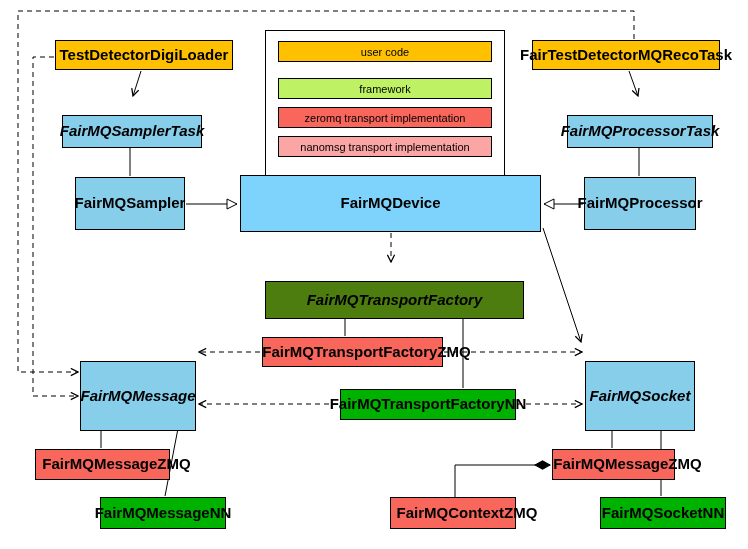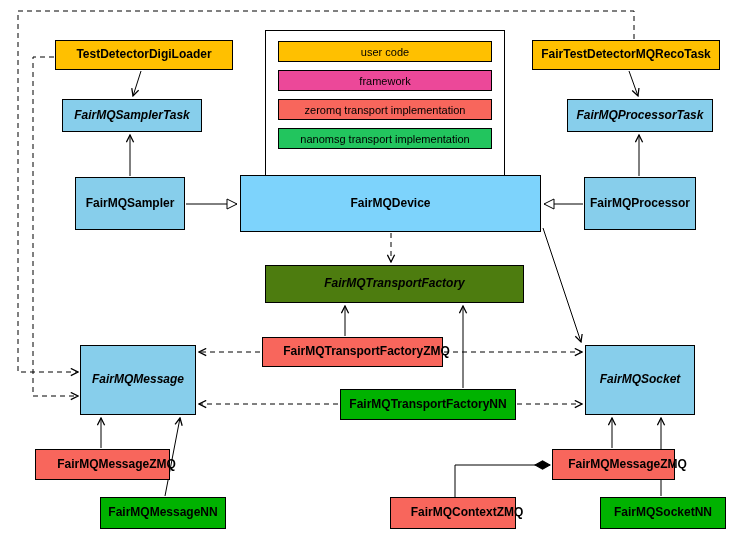--- a/index.html
+++ b/index.html
@@ -2,25 +2,25 @@
 <html><head>
 <meta charset="utf-8">
 <style>
   html,body{margin:0;padding:0;background:#ffffff;}
   body{font-family:"Liberation Sans", sans-serif;}
   .canvas{position:relative;width:748px;height:549px;background:#fff;overflow:hidden;}
   .node{
     position:absolute;
     display:flex;align-items:center;justify-content:center;
     border:1px solid #000;
-    font-size:12px;font-weight:bold;color:#000;
+    font-size:15px;font-weight:bold;color:#000;
     text-align:center;box-sizing:border-box;
     line-height:1.1;
   }
-  .abstract{font-style:italic;}
+  .abstract{font-style:italic;margin-top:16px;}
   .c-user{background:#FFC000;}
   .c-fw{background:#87CEEB;}
   .c-zmq{background:#F8665C;padding-left:28px;}
   .c-nn{background:#00B200;}
   .legend{
     position:absolute;left:265px;top:30px;width:240px;height:148px;
     background:#fff;border:1px solid #000;box-sizing:border-box;
     display:flex;flex-direction:column;gap:8px;padding:10px 12px;
   }
   .legend-item{
@@ -71,23 +71,23 @@
     <line class="edge dashed" x1="338" y1="404" x2="199" y2="404" marker-end="url(#vee)"></line>
     <line class="edge dashed" x1="517" y1="404" x2="582" y2="404" marker-end="url(#vee)"></line>
     <polyline class="edge dashed" points="634,39 634,11 18,11 18,372 78,372" marker-end="url(#vee)"></polyline>
     <polyline class="edge dashed" points="54,57 33,57 33,396 78,396" marker-end="url(#vee)"></polyline>
 
     <polyline class="edge" points="455,497 455,465 550,465" marker-end="url(#diamond)"></polyline>
   </svg>
 
   <div class="legend">
     <div class="legend-item" style="background-color: rgb(255, 192, 0);">user code</div>
-    <div class="legend-item" style="background-color: #ec4899;">framework</div>
+    <div class="legend-item" style="background-color: #bef264; margin-top: 8px;">framework</div>
     <div class="legend-item" style="background-color: rgb(248, 102, 92);">zeromq transport implementation</div>
-    <div class="legend-item" style="background-color: #22c55e;">nanomsg transport implementation</div>
+    <div class="legend-item" style="background-color: #fca5a5;">nanomsg transport implementation</div>
   </div>
 
   <div class="node c-user" style="left: 55px; top: 40px; width: 178px; height: 30px; background-color: rgb(255, 192, 0);">TestDetectorDigiLoader</div>
 
   <div class="node c-user" style="left: 532px; top: 40px; width: 188px; height: 30px; background-color: rgb(255, 192, 0);">FairTestDetectorMQRecoTask</div>
 
   <div class="node c-fw abstract" style="left: 62px; top: 99px; width: 140px; height: 33px; background-color: rgb(135, 206, 235);">FairMQSamplerTask</div>
 
   <div class="node c-fw abstract" style="left: 567px; top: 99px; width: 146px; height: 33px; background-color: rgb(135, 206, 235);">FairMQProcessorTask</div>
 

